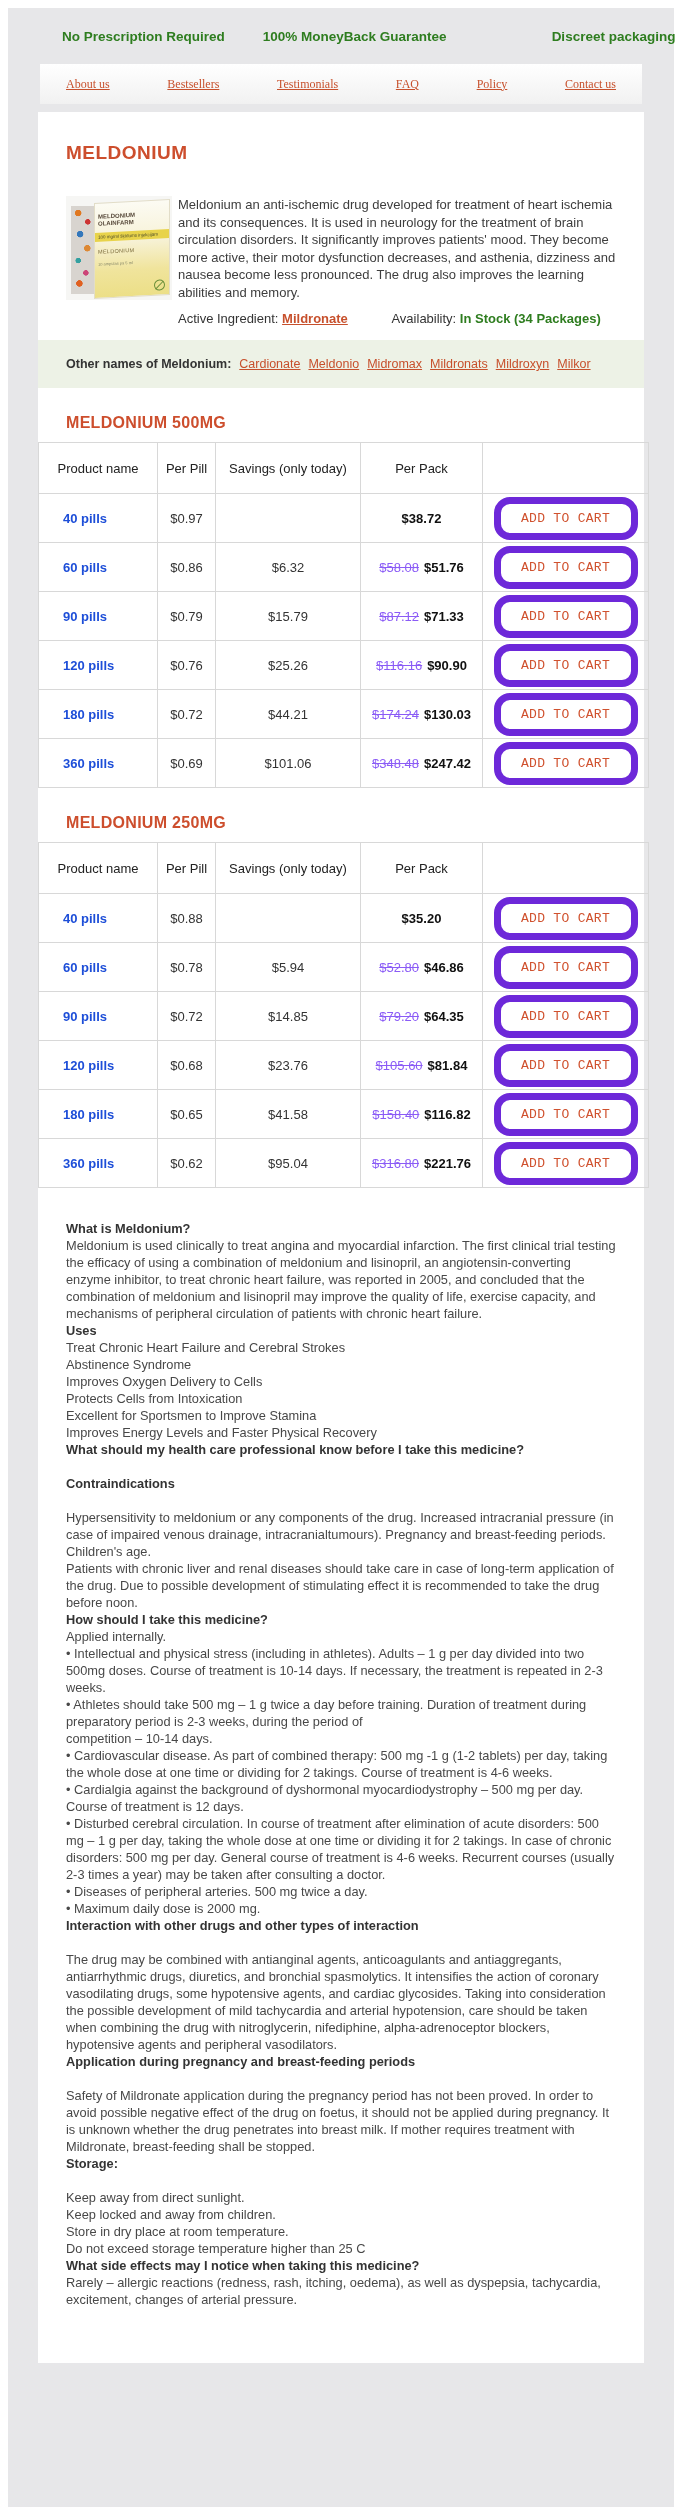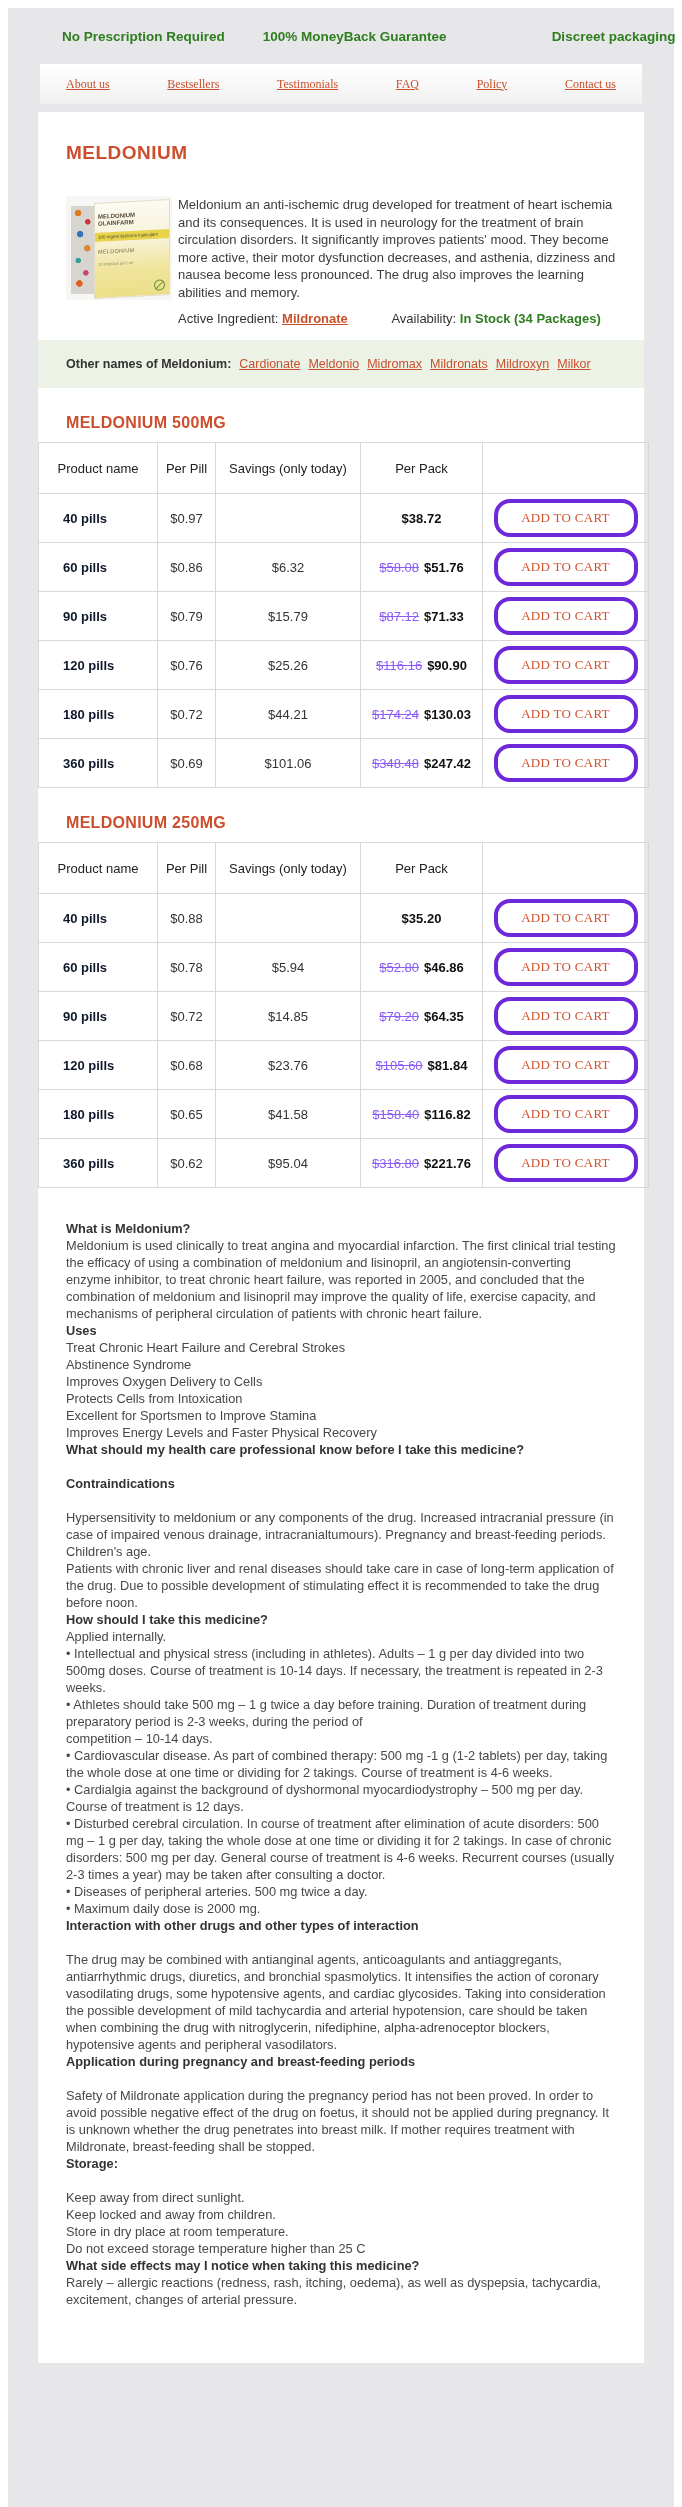--- a/index.html
+++ b/index.html
@@ -74,28 +74,28 @@
 
   table.price-table { border-collapse:collapse; margin:10px -28px 0 -28px; width:607px; table-layout:fixed; }
   .price-table th, .price-table td { border:1px solid #d8d8d8; font-size:13px; text-align:center; padding:0; }
   .price-table th { height:50px; font-weight:normal; color:#222; }
   .price-table td { height:48px; color:#333; }
   .price-table .c0 { width:118px; }
   .price-table .c1 { width:57px; }
   .price-table .c2 { width:144px; }
   .price-table .c3 { width:121px; }
   .price-table .c4 { width:165px; }
-  .price-table td.name { text-align:left; padding-left:24px; font-weight:bold; color:#0f172a; }
+  .price-table td.name { text-align:left; padding-left:24px; font-weight:bold; color:#1d4ed8; }
   .price-table .old { color:#8b5cf6; text-decoration:line-through; margin-right:5px; }
   .price-table .new { font-weight:bold; color:#101010; }
   .cart-btn {
     display:inline-block; box-sizing:border-box; width:144px; padding:7px 0;
-    border:4px solid #6d28d9; border-radius:16px; background:#ffffff;
+    border:7px solid #6d28d9; border-radius:16px; background:#ffffff;
     color:#d0512e; font-size:13px; letter-spacing:.3px; cursor:pointer;
-    font-family:Liberation Serif, serif;
+    font-family:Liberation Mono, monospace;
   }
 
   .info { margin-top:32px; font-size:12.8px; line-height:17px; color:#484848; }
   .info .b { font-weight:bold; color:#333333; }
   .info .gap { height:17px; }
 </style>
 </head>
 <body>
 
 <div class="page">

